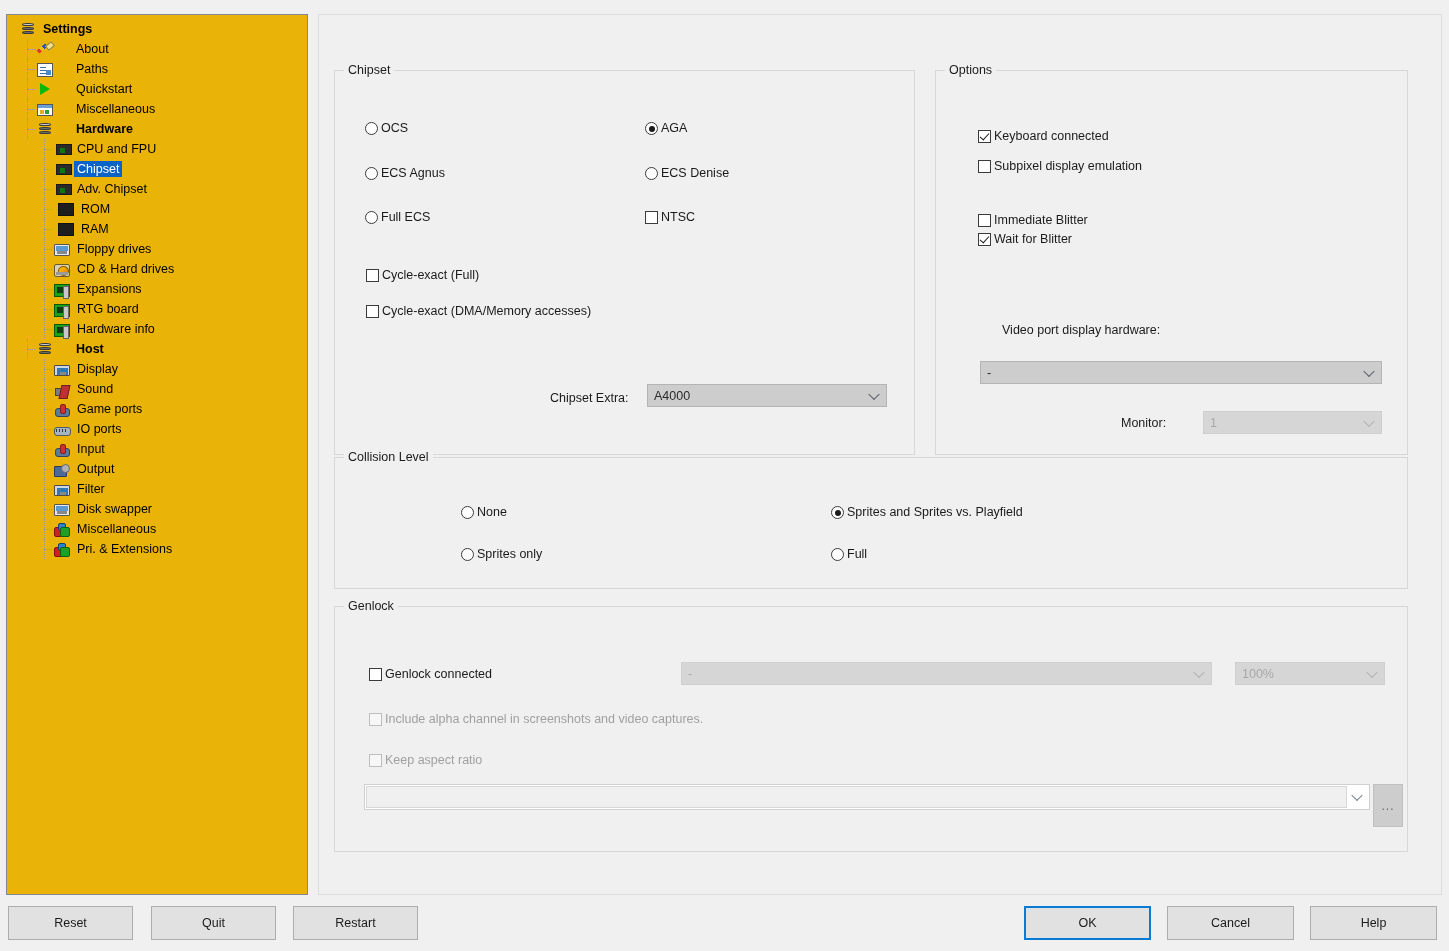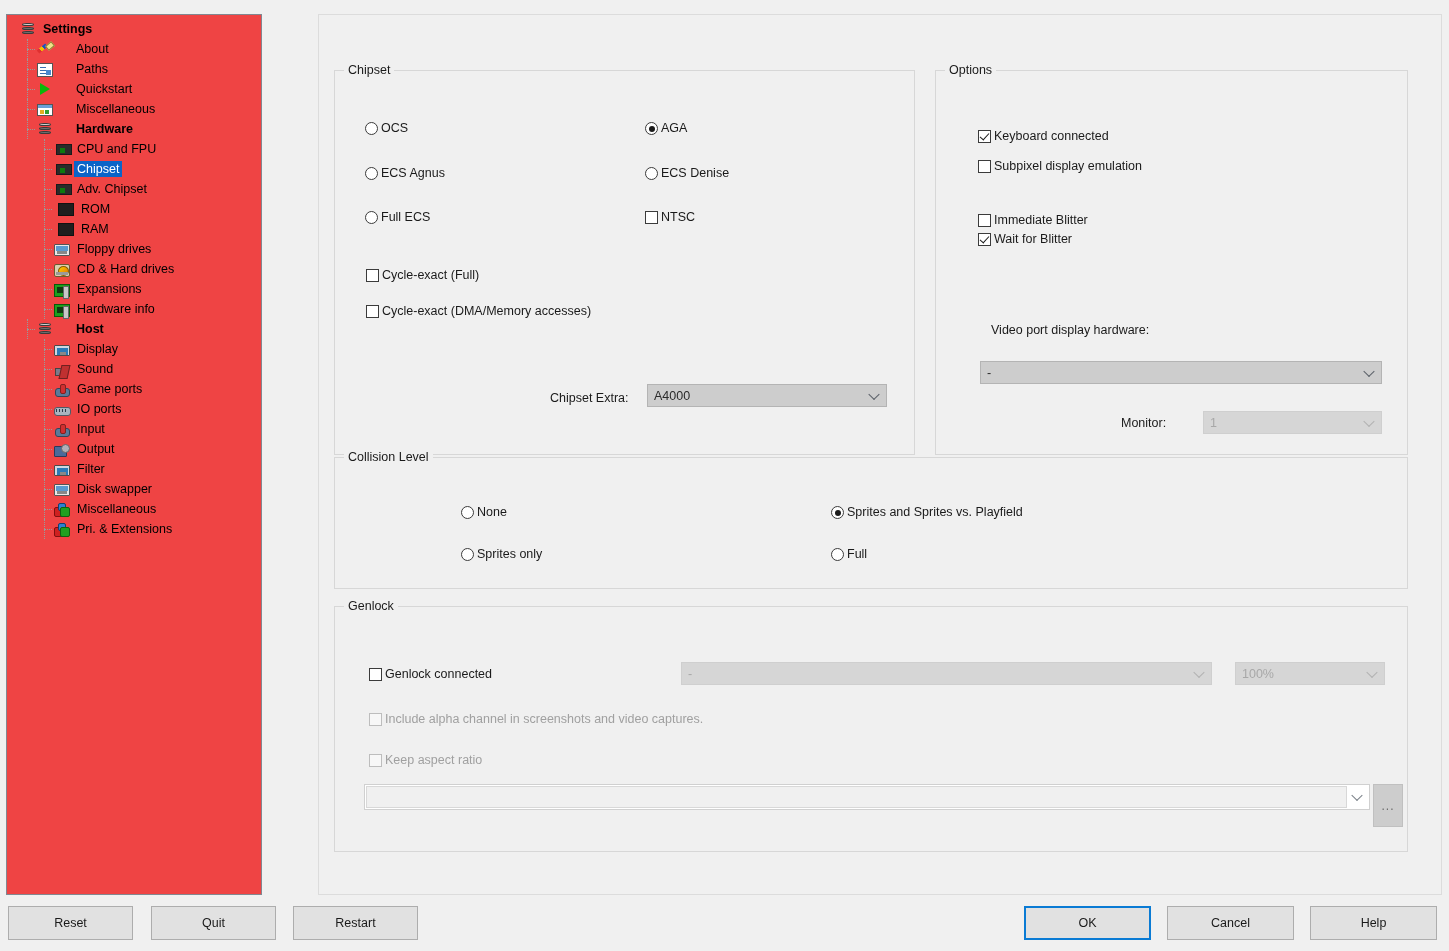--- a/index.html
+++ b/index.html
@@ -17,22 +17,22 @@
     position: relative;
     width: 1449px;
     height: 951px;
     background: #f0f0f0;
   }
 
   
   #tree-panel {
     position: absolute;
     left: 6px; top: 14px;
-    width: 256px; height: 881px;
-    background: #ef4444;
+    width: 302px; height: 881px;
+    background: #eab308;
     border: 1px solid #828790;
     overflow: hidden;
   }
   .tree-list { padding: 4px 0 0 0; }
   .tree-row {
     display: flex;
     align-items: center;
     height: 20px;
     white-space: nowrap;
     position: relative;
@@ -397,20 +397,26 @@
         <div class="tree-row level2">
           <span class="dotline-h" style="left: 37px; top: 10px; width: 8px;"></span>
           <span class="dotline-v" style="left: 37px; top: 0px; height: 20px;"></span>
           <span class="ticon ic-board"></span>
           <span class="tree-label">Expansions</span>
         </div>
         <div class="tree-row level2">
           <span class="dotline-h" style="left: 37px; top: 10px; width: 8px;"></span>
           <span class="dotline-v" style="left: 37px; top: 0px; height: 20px;"></span>
           <span class="ticon ic-board"></span>
+          <span class="tree-label">RTG board</span>
+        </div>
+        <div class="tree-row level2">
+          <span class="dotline-h" style="left: 37px; top: 10px; width: 8px;"></span>
+          <span class="dotline-v" style="left: 37px; top: 0px; height: 20px;"></span>
+          <span class="ticon ic-board"></span>
           <span class="tree-label">Hardware info</span>
         </div>
         <div class="tree-row level1 bold">
           <span class="dotline-h" style="left: 20px; top: 10px; width: 8px;"></span>
           <span class="dotline-v" style="left: 20px; top: 0px; height: 20px;"></span>
           <span class="ticon ic-stack">
             <i></i>
             <i></i>
             <i></i>
           </span>
@@ -545,21 +551,21 @@
       </div>
       <div class="ctl" style="left:42px; top:142px;">
         <span class="checkbox"></span>
         <span class="ctl-label">Immediate Blitter</span>
       </div>
       <div class="ctl" style="left:42px; top:161px;">
         <span class="checkbox checked"></span>
         <span class="ctl-label">Wait for Blitter</span>
       </div>
 
-      <div class="ctl" style="left:55px; top:252px;">
+      <div class="ctl" style="left:66px; top:252px;">
         <span class="ctl-label">Video port display hardware:</span>
       </div>
       <div class="combo" style="left:44px; top:290px; width:402px;">
         <span>-</span>
         <span class="chev"></span>
       </div>
 
       <div class="ctl" style="left:185px; top:345px;">
         <span class="ctl-label">Monitor:</span>
       </div>

